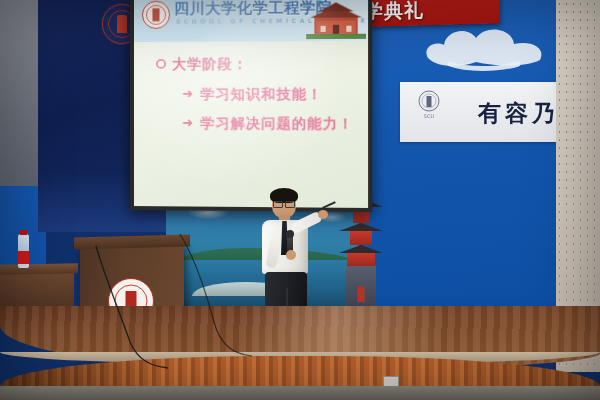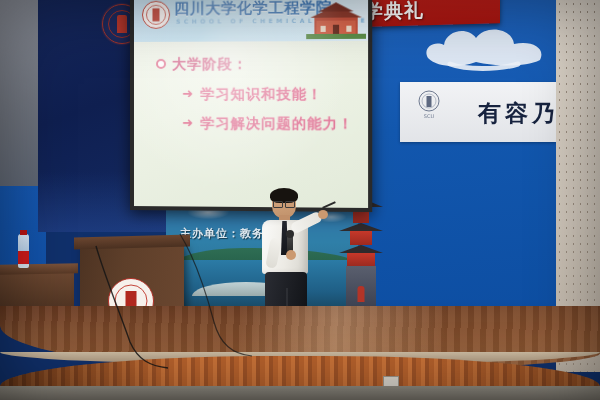--- a/index.html
+++ b/index.html
@@ -267,21 +267,20 @@
 
   <div class="red-banner">
     <span>新生开学典礼</span>
   </div>
 
   <div class="mural">
     <div class="mural-sky"></div>
     <div class="mural-green"></div>
     <div class="mural-water"></div>
     <div class="mural-bridge"></div>
-    <div class="mural-text">主办单位：教务</div>
   </div>
 
   <div class="pagoda">
     <div class="pg-roof" style="top:0;border-bottom:9px solid #2f2a2c;width:0;"></div>
     <div class="pg-body" style="top:9px;width:16px;height:16px;"></div>
     <div class="pg-roof" style="top:25px;border-bottom:8px solid #2f2a2c;width:0;"></div>
     <div class="pg-body" style="top:33px;width:22px;height:14px;"></div>
     <div class="pg-roof" style="top:47px;border-bottom:8px solid #2f2a2c;width:0;"></div>
     <div class="pg-body" style="top:55px;width:28px;height:13px;"></div>
     <div class="pg-base"></div>

